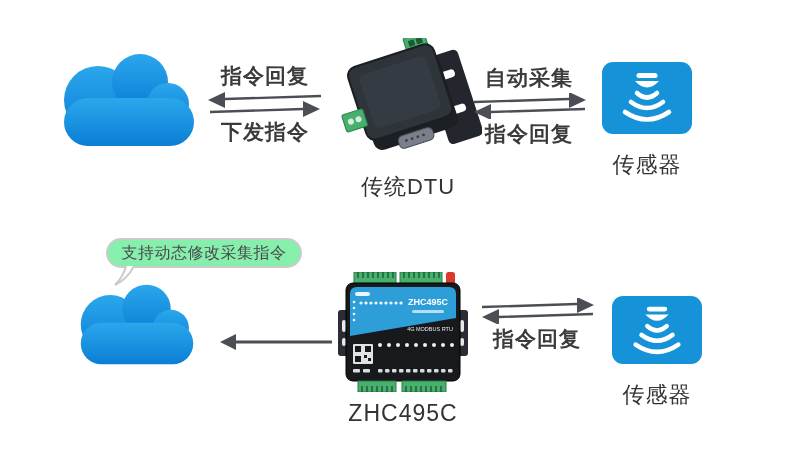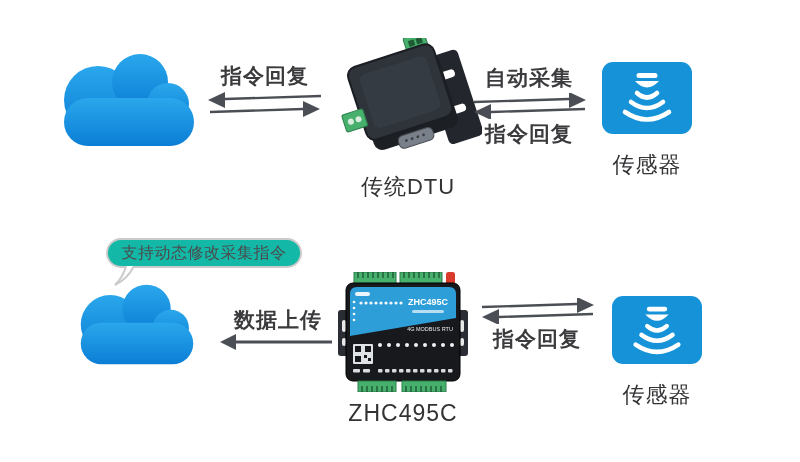--- a/index.html
+++ b/index.html
@@ -9,21 +9,21 @@
   }
   .abs{position:absolute;}
   .zh-label{font-weight:600;font-size:21px;letter-spacing:1px;color:#3b3b3e;text-align:center;white-space:nowrap;}
   .device-label{font-weight:500;font-size:22px;letter-spacing:1px;color:#333336;text-align:center;white-space:nowrap;}
   .pair{display:flex;flex-direction:column;align-items:center;gap:1px;}
   .pair svg{display:block;}
   .sensor-box{
     background:#1693d8;border-radius:11px;display:flex;align-items:center;justify-content:center;
   }
   .bubble{
-    box-sizing:border-box;border:2px solid #cbcbcb;border-radius:15px;background:#14b8a6;
+    box-sizing:border-box;border:2px solid #cbcbcb;border-radius:15px;background:#86efac;
     display:flex;align-items:center;justify-content:center;
     font-size:16px;font-weight:500;color:#4b4b4e;letter-spacing:0.5px;white-space:nowrap;
   }
 </style>
 </head>
 <body>
 
 <div class="stage">
 
   <svg class="abs" style="left:52px;top:44px;" width="154" height="104" viewBox="0 0 154 104">
@@ -44,20 +44,21 @@
   <div class="abs pair" style="left:206px;top:62px;width:118px;">
     <div class="zh-label">指令回复</div>
     <svg width="118" height="26" viewBox="0 0 118 26">
       <g fill="#4b4f55" stroke="#4b4f55">
         <path d="M19 8 L115 5" stroke-width="2.4" fill="none"></path>
         <polygon points="19,1 19,17 2,9" stroke="none"></polygon>
         <path d="M4 21 L97 18" stroke-width="2.4" fill="none"></path>
         <polygon points="97,10 97,26 114,18" stroke="none"></polygon>
       </g>
     </svg>
+    <div class="zh-label">下发指令</div>
   </div>
 
   <svg class="abs" style="left:334px;top:38px;" width="148" height="128" viewBox="0 0 148 128">
     <g transform="rotate(-18 74 62)">
 
       <rect x="100" y="28" width="36" height="90" rx="5" fill="#23262c"></rect>
       <rect x="108" y="46" width="19" height="8" rx="4" fill="#ffffff"></rect>
       <rect x="108" y="82" width="19" height="8" rx="4" fill="#ffffff"></rect>
 
       <rect x="88" y="2" width="22" height="18" rx="2" fill="#46b06c" stroke="#2e7d4b"></rect>
@@ -124,21 +125,20 @@
       </linearGradient>
     </defs>
     <g fill="url(#cgB)">
       <circle cx="46" cy="56" r="34"></circle>
       <circle cx="88" cy="38" r="28"></circle>
       <circle cx="116" cy="60" r="21"></circle>
       <rect x="12" y="54" width="130" height="48" rx="24"></rect>
     </g>
   </svg>
 
-  <div class="abs zh-label" style="left:222px;top:306px;width:112px;">数据上传</div>
   <svg class="abs" style="left:218px;top:331px;" width="116" height="22" viewBox="0 0 116 22">
     <g fill="#4b4f55" stroke="#4b4f55">
       <path d="M17 11 L114 11" stroke-width="2.8" fill="none"></path>
       <polygon points="18,3 18,19 2,11" stroke="none"></polygon>
     </g>
   </svg>
 
   <svg class="abs" style="left:338px;top:272px;" width="130" height="120" viewBox="0 0 130 120">
 
     <rect x="0" y="38" width="12" height="46" rx="3" fill="#2a2d33"></rect>

